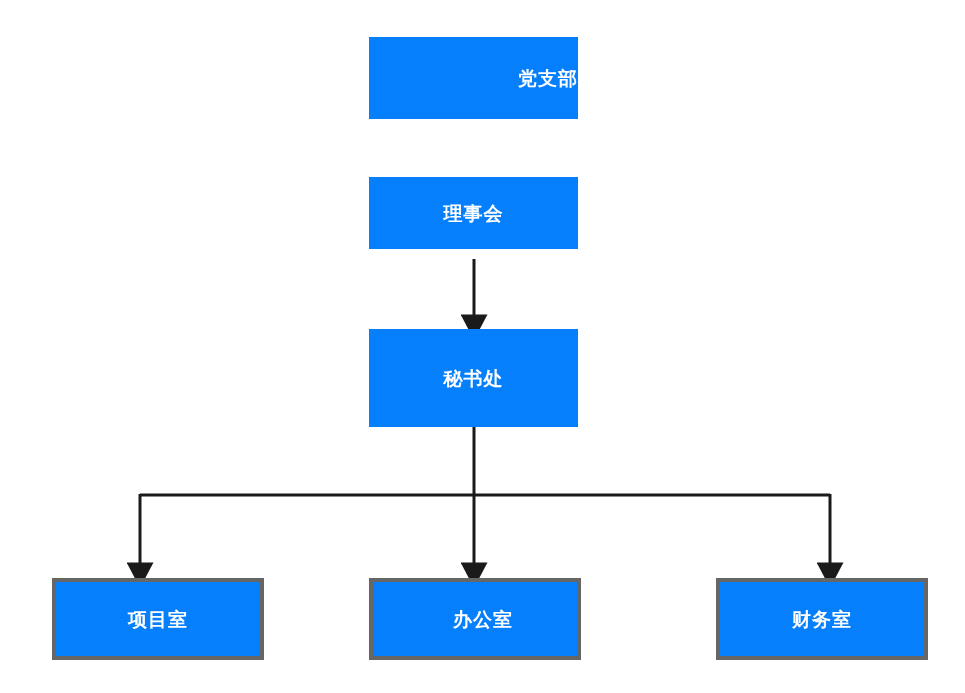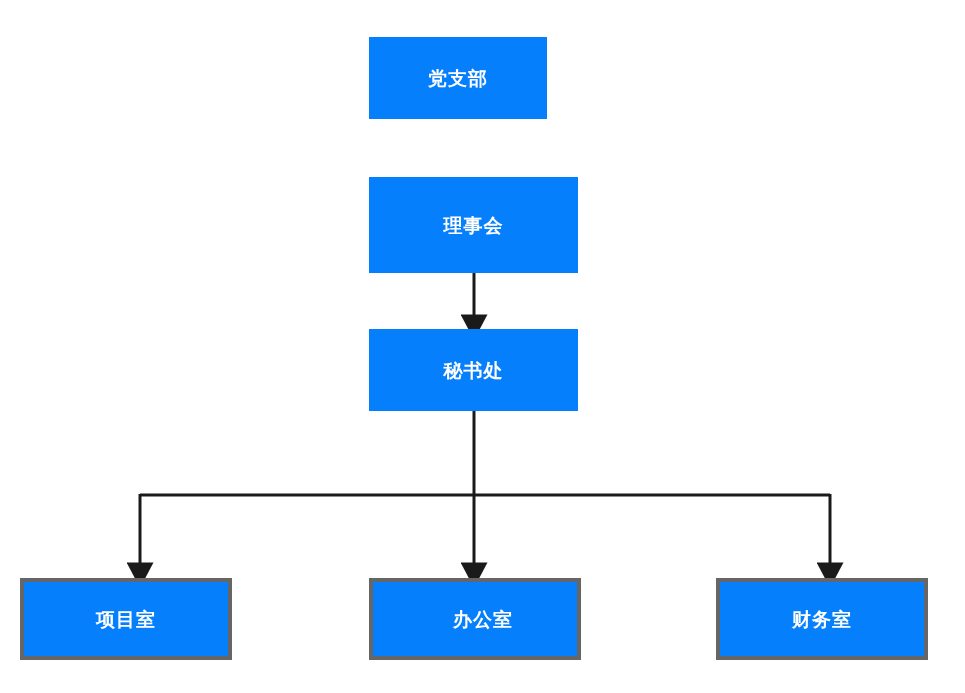--- a/index.html
+++ b/index.html
@@ -67,34 +67,34 @@
 
     <line x1="140" y1="495" x2="830" y2="495" stroke="#1a1a1a" stroke-width="3"></line>
 
     <line x1="140" y1="494" x2="140" y2="566" stroke="#1a1a1a" stroke-width="3" marker-end="url(#arrowhead)"></line>
 
     <line x1="474" y1="494" x2="474" y2="566" stroke="#1a1a1a" stroke-width="3" marker-end="url(#arrowhead)"></line>
 
     <line x1="830" y1="494" x2="830" y2="566" stroke="#1a1a1a" stroke-width="3" marker-end="url(#arrowhead)"></line>
   </svg>
 
-  <div class="node" id="node-party-branch" style="left: 369px; top: 37px; width: 178px; height: 82px;">
+  <div class="node" id="node-party-branch" style="left: 369px; top: 37px; width: 209px; height: 82px; justify-content: flex-end;">
     <span class="node-label">党支部</span>
   </div>
 
-  <div class="node" id="node-board" style="left: 369px; top: 177px; width: 209px; height: 96px;">
+  <div class="node" id="node-board" style="left: 369px; top: 177px; width: 209px; height: 72px;">
     <span class="node-label">理事会</span>
   </div>
 
 
-  <div class="node" id="node-secretariat" style="left: 369px; top: 329px; width: 209px; height: 82px;">
+  <div class="node" id="node-secretariat" style="left: 369px; top: 329px; width: 209px; height: 98px;">
     <span class="node-label">秘书处</span>
   </div>
 
-  <div class="node bordered" id="node-project-office" style="left: 20px; top: 578px; width: 212px; height: 82px;">
+  <div class="node bordered" id="node-project-office" style="left: 52px; top: 578px; width: 212px; height: 82px;">
     <span class="node-label">项目室</span>
   </div>
 
   <div class="node bordered" id="node-admin-office" style="left: 369px; top: 578px; width: 212px; height: 82px; padding-left: 16px;">
     <span class="node-label">办公室</span>
   </div>
 
   <div class="node bordered" id="node-finance-office" style="left: 716px; top: 578px; width: 212px; height: 82px; text-align: right;">
     <span class="node-label">财务室</span>
   </div>

